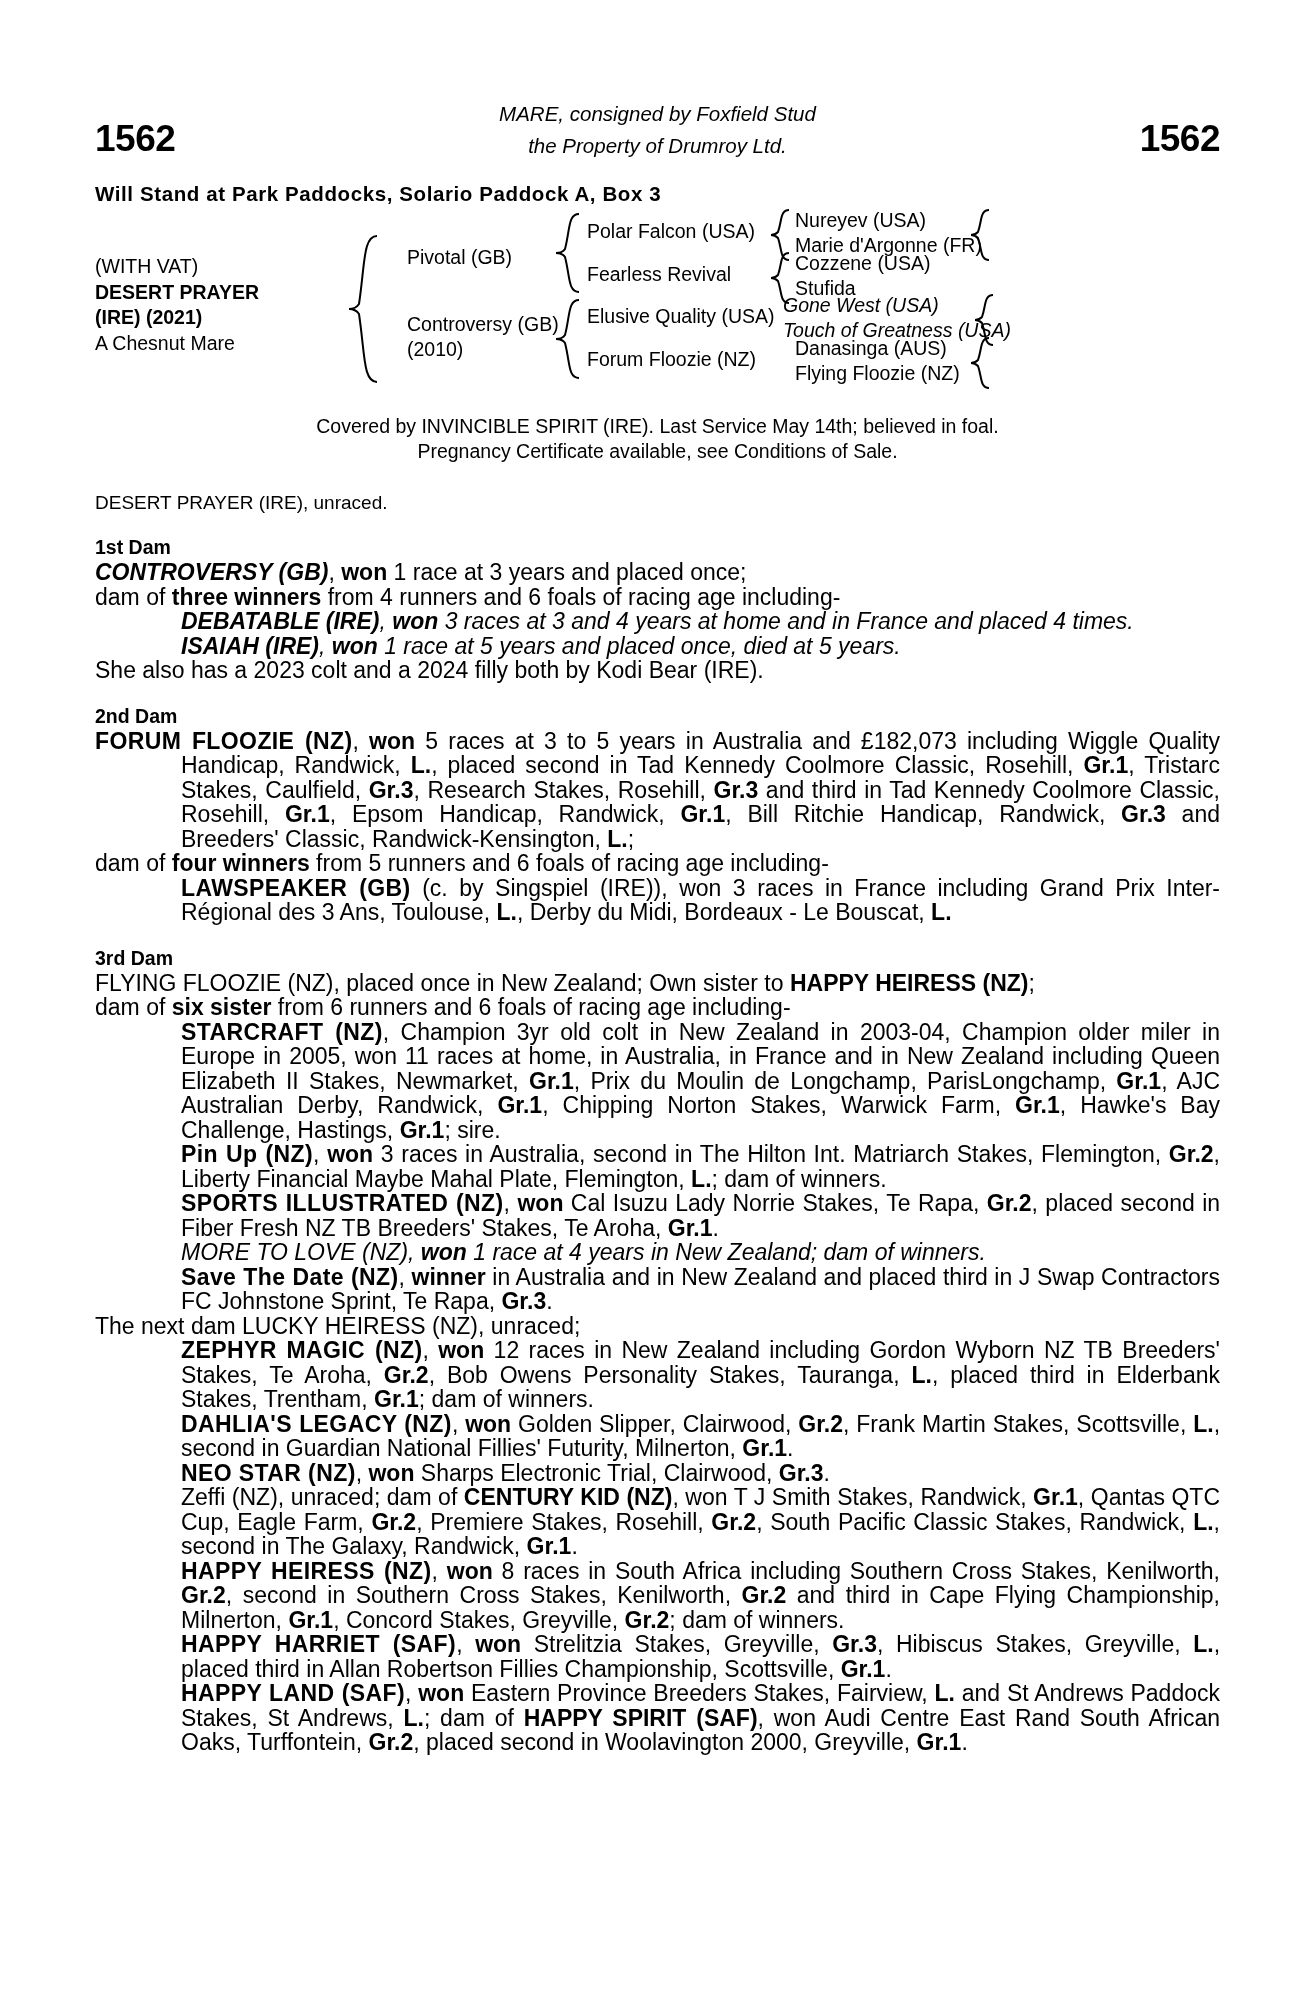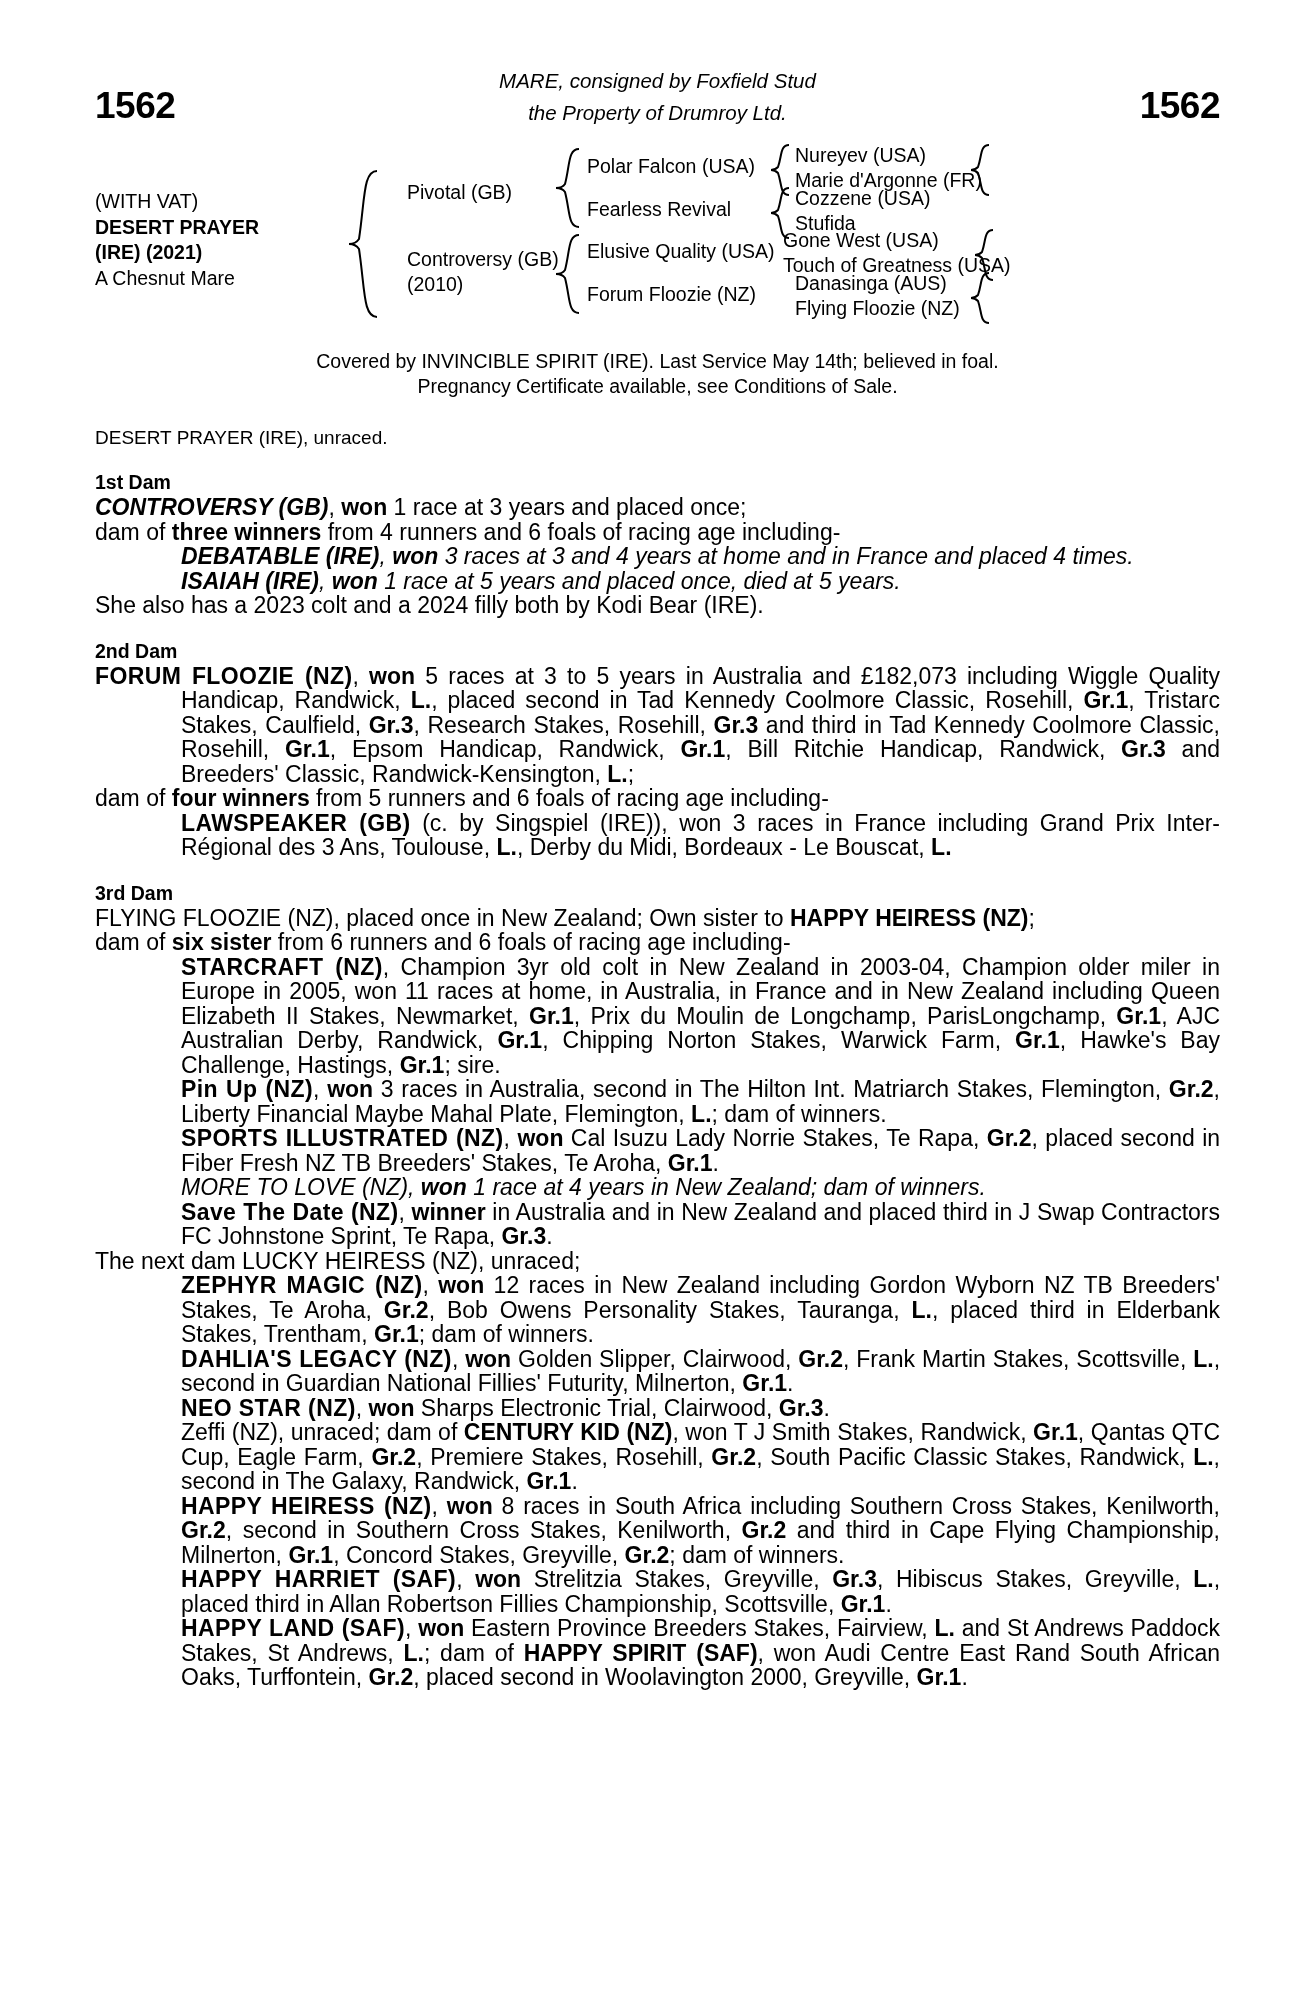--- a/index.html
+++ b/index.html
@@ -9,21 +9,21 @@
   }
   body {
     width: 1315px;
     min-height: 2000px;
     font-family: "Liberation Sans", sans-serif;
     color: #000000;
   }
   .page {
     width: 1315px;
     box-sizing: border-box;
-    padding: 55px 95px 40px 95px;
+    padding: 88px 95px 40px 95px;
   }
 
   
   .header {
     position: relative;
     height: 92px;
   }
   .lot-left, .lot-right {
     position: absolute;
     top: 30px;
@@ -85,21 +85,21 @@
   .gp2 { left: 492px; top: 50px; }
   .gp3 { left: 492px; top: 92px; }
   .gp4 { left: 492px; top: 135px; }
 
   .ped-ggp {
     position: absolute;
     line-height: 25px;
   }
   .ggp1 { left: 700px; top: -4px; }
   .ggp2 { left: 700px; top: 39px; }
-  .ggp3 { left: 688px; top: 81px; }
+  .ggp3 { left: 688px; top: 81px; font-style: italic; }
   .ggp4 { left: 700px; top: 124px; }
 
   .covered {
     text-align: center;
     font-size: 19.5px;
     line-height: 25px;
     margin-top: 2px;
   }
 
   .unraced-line {
@@ -140,20 +140,21 @@
 
   <div class="header">
     <div class="lot-left">1562</div>
     <div class="lot-right">1562</div>
     <div class="header-center">
       <div>MARE, consigned by Foxfield Stud</div>
       <div>the Property of Drumroy Ltd.</div>
     </div>
   </div>
 
+  <div class="stand-line">Will Stand at Park Paddocks, Solario Paddock A, Box 3</div>
 
   <div class="pedigree">
 
     <div class="ped-subject">
       <div>(WITH VAT)</div>
       <div class="b">DESERT PRAYER</div>
       <div><b>(IRE) (2021)</b></div>
       <div>A Chesnut Mare</div>
     </div>
 

